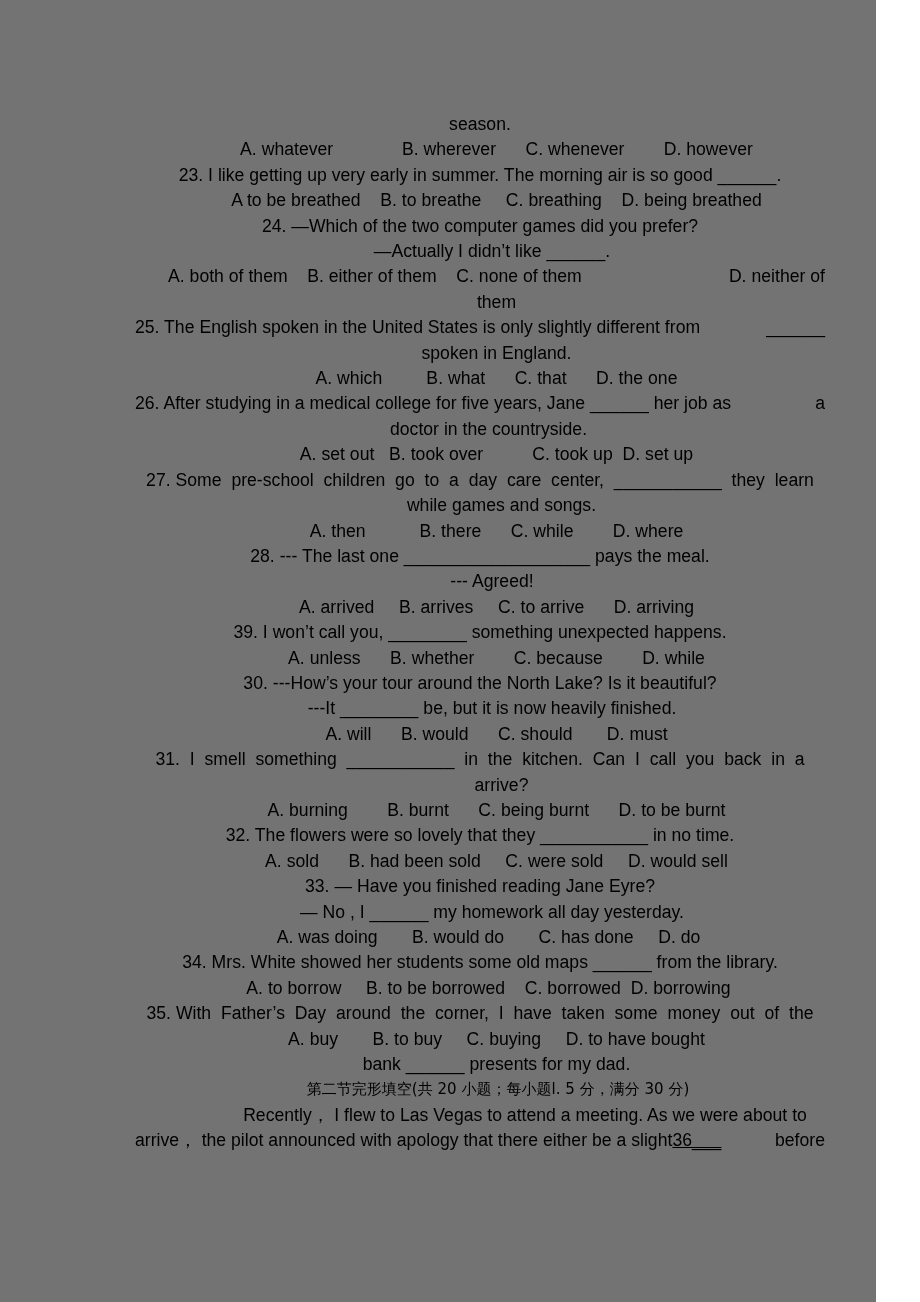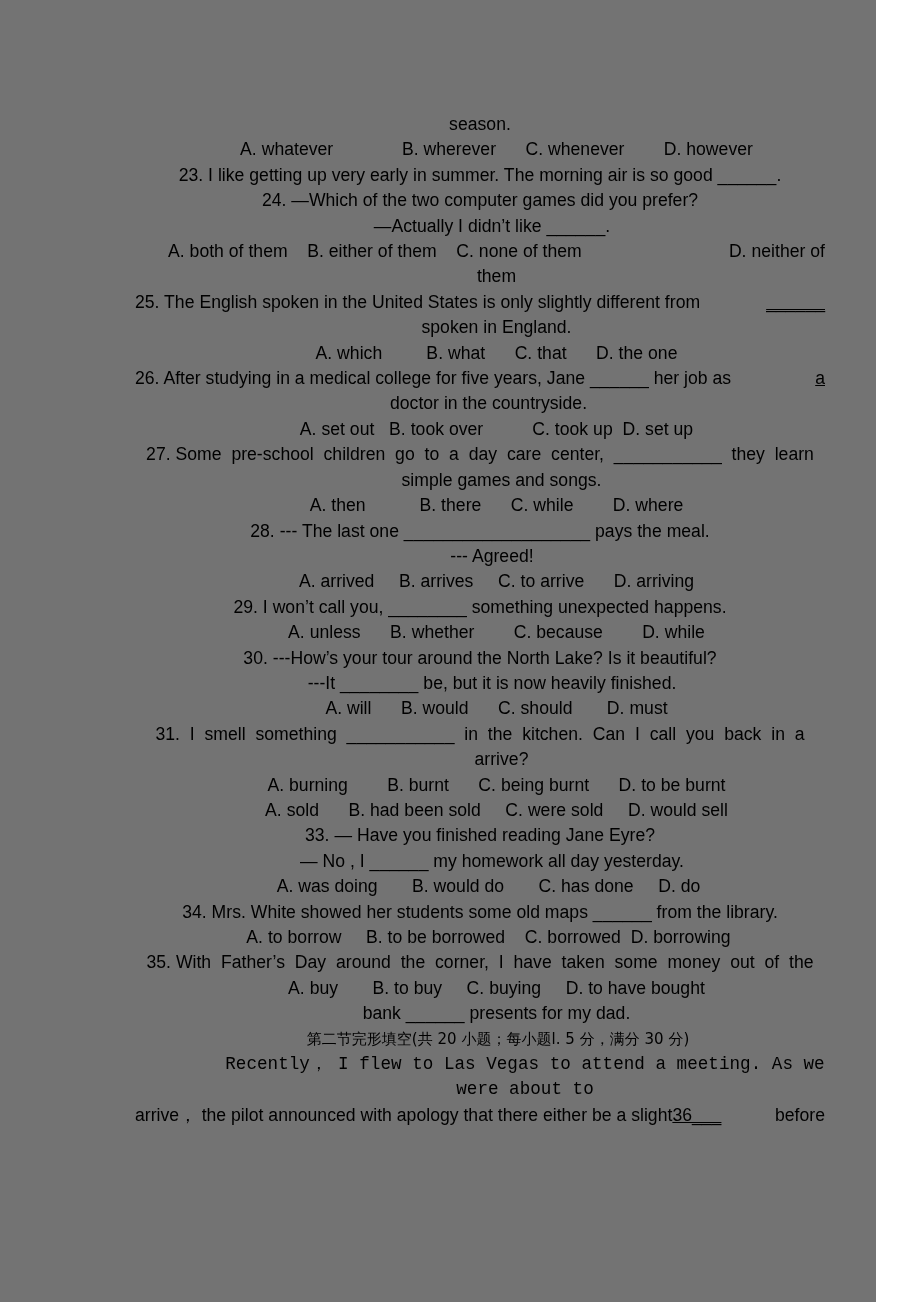--- a/index.html
+++ b/index.html
@@ -33,50 +33,51 @@
     white-space: pre-wrap;
     letter-spacing: 0.02px;
   }
   
   .q      { text-indent: 0; }
   .ind1   { padding-left: 33px; }
   .ind2   { padding-left: 24px; }
   .ind3   { padding-left: 17px; }
   .ind4   { padding-left: 43px; }
   .ind-cn { padding-left: 36px; }
-  .ind-para { padding-left: 90px; font-family: Liberation Mono, monospace; }
+  .ind-para { padding-left: 90px; }
   .flush  { padding-left: 0; }
 
   
   .just {
     display: flex;
     justify-content: space-between;
     align-items: baseline;
   }
   .just > span { white-space: pre; }
 
   .cn {
     font-family: "DejaVu Sans", sans-serif;
     font-size: 15px;
     line-height: 25.4px;
   }
-  .blank { white-space: pre; text-decoration: underline; }
+  .blank { white-space: pre; }
   .u { text-decoration: underline; }
 </style>
 </head>
 <body>
 
 <div class="page">
   <div class="sheet">
 
     <div class="line q flush">season.</div>
 
     <div class="line ind1">A. whatever              B. wherever      C. whenever        D. however</div>
 
     <div class="line q flush">23. I like getting up very early in summer. The morning air is so good ______.</div>
+    <div class="line ind1">A to be breathed    B. to breathe     C. breathing    D. being breathed</div>
 
     <div class="line q flush">24. —Which of the two computer games did you prefer?</div>
     <div class="line ind2">—Actually I didn’t like ______.</div>
     <div class="line ind1 just">
       <span>A. both of them    B. either of them    C. none of them</span>
       <span>D. neither of</span>
     </div>
     <div class="line ind1">them</div>
 
     <div class="line q flush just">
@@ -87,38 +88,39 @@
     <div class="line ind1">A. which         B. what      C. that      D. the one</div>
 
     <div class="line q flush just">
       <span>26. After studying in a medical college for five years, Jane ______ her job as</span>
       <span class="blank">a</span>
     </div>
     <div class="line ind3">doctor in the countryside.</div>
     <div class="line ind1">A. set out   B. took over          C. took up  D. set up</div>
 
     <div class="line q flush">27. Some  pre-school  children  go  to  a  day  care  center,  ___________  they  learn</div>
-    <div class="line ind4">simple games and songs.</div>
+    <div class="line ind4">while games and songs.</div>
     <div class="line ind1">A. then           B. there      C. while        D. where</div>
 
     <div class="line q flush">28. --- The last one ___________________ pays the meal.</div>
     <div class="line ind2">--- Agreed!</div>
     <div class="line ind1">A. arrived     B. arrives     C. to arrive      D. arriving</div>
 
-    <div class="line q flush">29. I won’t call you, ________ something unexpected happens.</div>
+    <div class="line q flush">39. I won’t call you, ________ something unexpected happens.</div>
     <div class="line ind1">A. unless      B. whether        C. because        D. while</div>
 
     <div class="line q flush">30. ---How’s your tour around the North Lake? Is it beautiful?</div>
     <div class="line ind2">---It ________ be, but it is now heavily finished.</div>
     <div class="line ind1">A. will      B. would      C. should       D. must</div>
 
     <div class="line q flush">31.  I  smell  something  ___________  in  the  kitchen.  Can  I  call  you  back  in  a</div>
     <div class="line ind4">arrive?</div>
     <div class="line ind1">A. burning        B. burnt      C. being burnt      D. to be burnt</div>
 
+    <div class="line q flush">32. The flowers were so lovely that they ___________ in no time.</div>
     <div class="line ind1">A. sold      B. had been sold     C. were sold     D. would sell</div>
 
     <div class="line q flush">33. — Have you finished reading Jane Eyre?</div>
     <div class="line ind2">— No , I ______ my homework all day yesterday.</div>
     <div class="line ind3">A. was doing       B. would do       C. has done     D. do</div>
 
     <div class="line q flush">34. Mrs. White showed her students some old maps ______ from the library.</div>
     <div class="line ind3">A. to borrow     B. to be borrowed    C. borrowed  D. borrowing</div>
 
     <div class="line q flush">35. With  Father’s  Day  around  the  corner,  I  have  taken  some  money  out  of  the</div>

